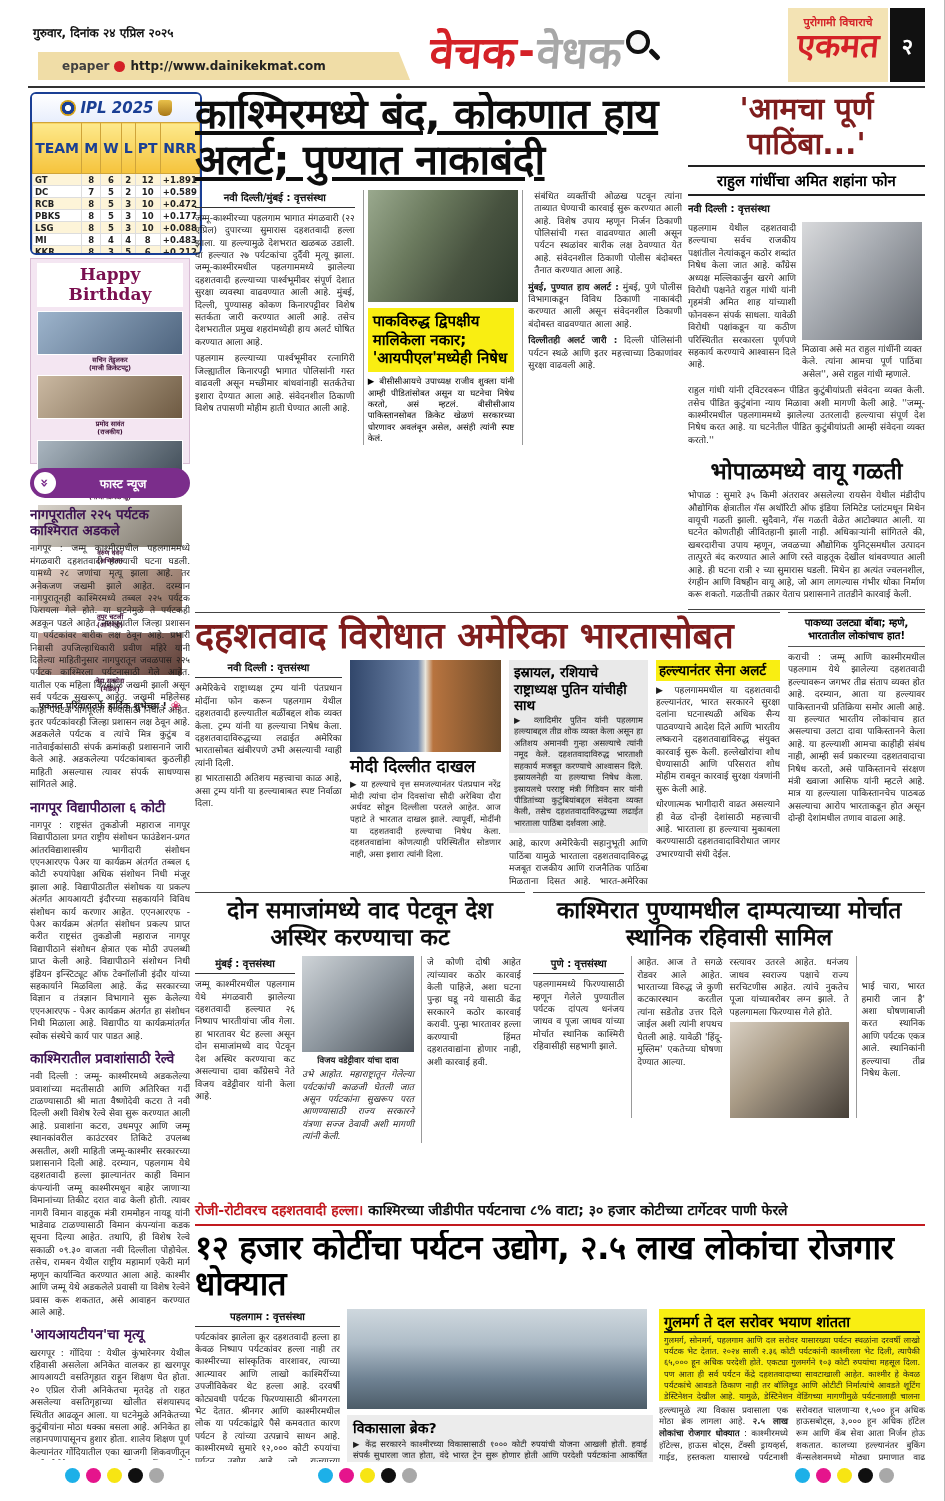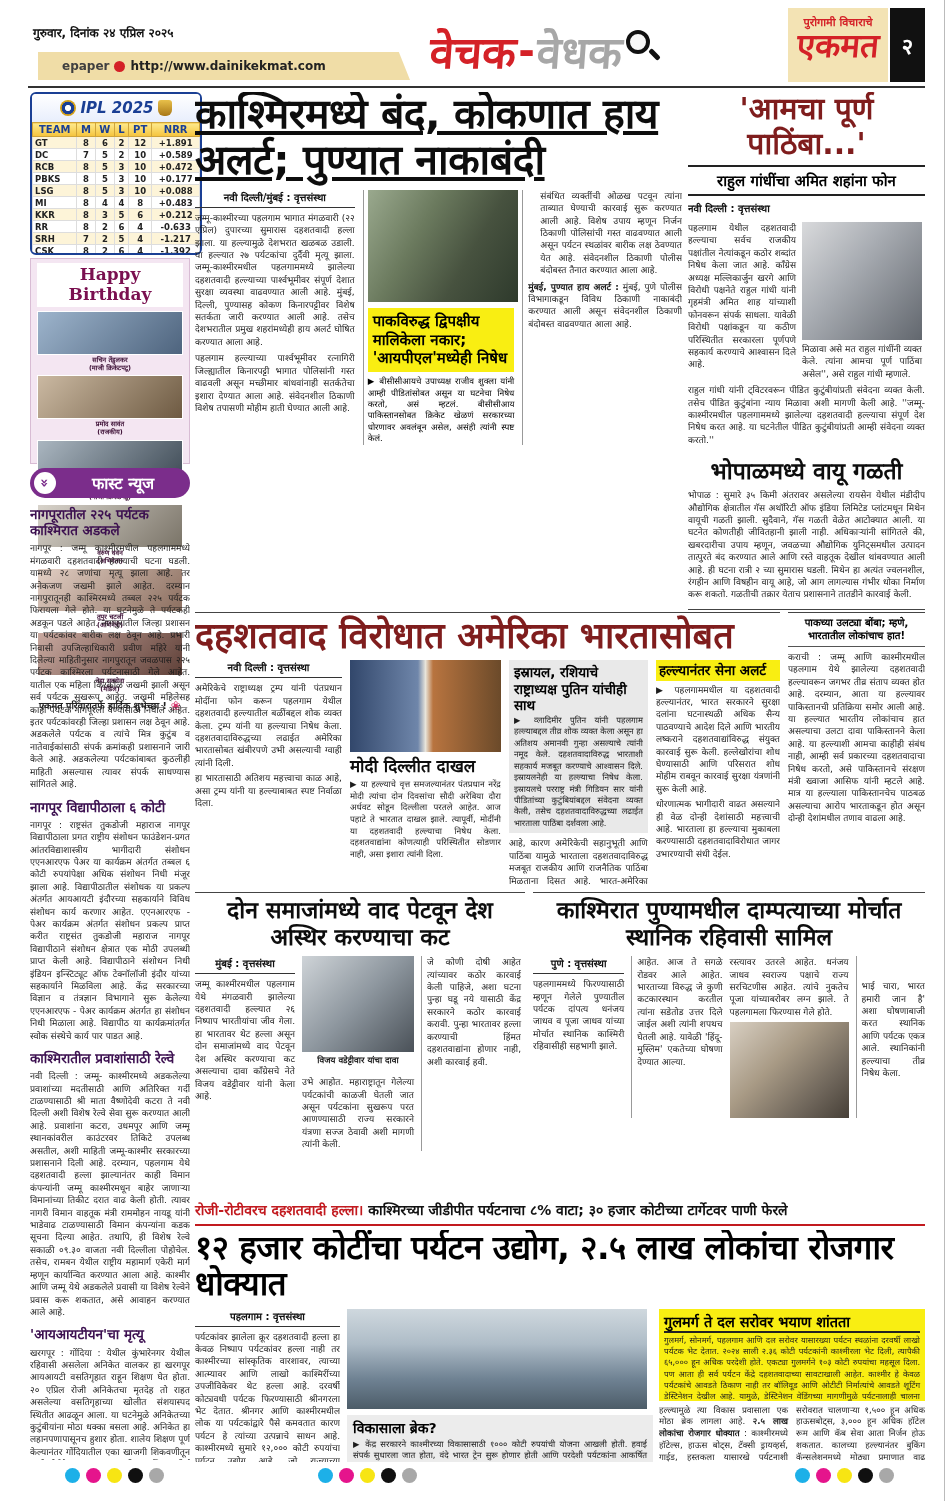--- a/index.html
+++ b/index.html
@@ -26,38 +26,38 @@
   .pageno-box { position:absolute; left:890px; top:8px; width:35px; height:74px; background:#111; color:#fff; display:flex; align-items:center; justify-content:center; font-size:22px; font-weight:bold; }
   .hdr-rule { position:absolute; left:28px; top:86px; width:897px; height:2px; background:#333; }
 
   
   .ipl { position:absolute; left:30px; top:92px; width:172px; height:163px; border:2px solid #1a3f94; border-radius:6px; overflow:hidden; background:#fff; }
   .ipl-title-row { height:28px; background:linear-gradient(#ffffff,#e8eefc); display:flex; align-items:center; justify-content:center; gap:4px; }
   .ipl-logo { width:16px; height:16px; border-radius:50%; background:radial-gradient(circle at 50% 50%, #fff 25%, #1a3f94 28%, #1a3f94 55%, #d4a017 58%); }
   .ipl-title { font-size:15px; font-weight:bold; color:#1a3f94; font-style:italic; }
   .ipl-trophy { width:14px; height:16px; background:linear-gradient(#e8c04a,#a97817); border-radius:3px 3px 6px 6px; }
   .ipl table { width:100%; border-collapse:collapse; }
-  .ipl th { background:linear-gradient(#fde98c,#f5c33c); color:#1a3f94; font-size:10px; padding:1px 2px; border:1px solid #cfa43a; }
+  .ipl th { background:linear-gradient(#fde98c,#f5c33c); color:#1a3f94; font-size:14px; padding:17px 2px; border:1px solid #cfa43a; }
   .ipl td { font-size:8.5px; font-weight:bold; color:#222; text-align:center; padding:0 2px; border:1px solid #ddd; height:12px; }
   .ipl tr:nth-child(even) td { background:#fdf4d8; }
   .ipl td.team { text-align:left; }
 
   .bday { position:absolute; left:30px; top:258px; width:160px; height:206px; background:#f4e6f2; border:1px solid #d8bcd4; padding:4px 6px; }
   .bday-title { text-align:center; font-family:"DejaVu Serif", serif; font-size:17px; font-weight:bold; color:#7a1050; background:#fff; padding:1px 0 3px; }
   .bday-grid { display:grid; grid-template-columns:repeat(1,1fr); gap:3px; margin-top:4px; }
   .bday-cell { text-align:center; }
   .bday-ph { width:100%; height:44px; border:1px solid #fff; }
   .bday-name { font-size:6.5px; font-weight:bold; color:#3a0d33; line-height:1.25; margin-top:1px; }
   .bday-wish { display:flex; align-items:center; justify-content:center; gap:4px; margin-top:5px; font-size:9.5px; font-weight:bold; color:#222; }
   .rose { color:#d4356b; font-size:12px; }
 
   .fast { position:absolute; left:30px; top:468px; width:160px; height:992px; overflow:hidden; }
   .fast-hdr { height:30px; background:#7b2d8b; border-radius:15px; display:flex; align-items:center; padding-left:4px; }
   .fast-chev { width:22px; height:22px; border-radius:50%; background:#fff; color:#7b2d8b; font-weight:bold; display:flex; align-items:center; justify-content:center; transform:rotate(90deg); font-size:14px; }
-  .fast-title { flex:1; text-align:center; color:#fff; font-size:16px; font-weight:bold; }
+  .fast-title { flex:1; text-align:center; color:#fff; font-size:12px; font-weight:bold; }
   .fast-item { margin-top:8px; }
   .fast-h { font-size:13.5px; font-weight:bold; color:#3c1050; line-height:1.2; margin-bottom:4px; }
   .body-txt { font-size:9px; line-height:1.38; color:#1c1c1c; text-align:justify; }
 
   
   .rule-v { border-left:1px solid #999; }
   .dateline { font-size:10px; font-weight:bold; color:#111; text-align:center; padding-bottom:3px; border-bottom:1px solid #333; margin-bottom:4px; }
   .headline-xl { font-size:41px; font-weight:bold; color:#0d0d0d; line-height:1.12; letter-spacing:-0.5px;text-decoration:underline; }
   .headline-l  { font-size:30px; font-weight:bold; color:#7f1d1d; line-height:1.15; }
   .headline-m  { font-size:23px; font-weight:bold; color:#0d0d0d; line-height:1.18; }
@@ -312,43 +312,47 @@
         <div class="dateline">नवी दिल्ली/मुंबई : वृत्तसंस्था</div>
         <p class="body-txt">जम्मू-काश्मीरच्या पहलगाम भागात मंगळवारी (२२ एप्रिल) दुपारच्या सुमारास दहशतवादी हल्ला झाला. या हल्ल्यामुळे देशभरात खळबळ उडाली. या हल्ल्यात २७ पर्यटकांचा दुर्दैवी मृत्यू झाला. जम्मू-काश्मीरमधील पहलगाममध्ये झालेल्या दहशतवादी हल्ल्याच्या पार्श्वभूमीवर संपूर्ण देशात सुरक्षा व्यवस्था वाढवण्यात आली आहे. मुंबई, दिल्ली, पुण्यासह कोकण किनारपट्टीवर विशेष सतर्कता जारी करण्यात आली आहे. तसेच देशभरातील प्रमुख शहरांमध्येही हाय अलर्ट घोषित करण्यात आला आहे.</p>
         <p class="body-txt" style="margin-top:4px;">पहलगाम हल्ल्याच्या पार्श्वभूमीवर रत्नागिरी जिल्ह्यातील किनारपट्टी भागात पोलिसांनी गस्त वाढवली असून मच्छीमार बांधवांनाही सतर्कतेचा इशारा देण्यात आला आहे. संवेदनशील ठिकाणी विशेष तपासणी मोहीम हाती घेण्यात आली आहे.</p>
       </div>
       <div style="width:152px;" class="rule-v">
         <div class="photo ph-soldiers" style="width:100%;height:112px;margin-left:4px;"></div>
         <div class="ylw lead-box-head" style="margin:6px 0 0 4px;">पाकविरुद्ध द्विपक्षीय मालिकेला नकार; 'आयपीएल'मध्येही निषेध</div>
         <p class="lead-box-sub" style="margin-left:4px;">▶ बीसीसीआयचे उपाध्यक्ष राजीव शुक्ला यांनी आम्ही पीडितांसोबत असून या घटनेचा निषेध करतो, असं म्हटलं. बीसीसीआय पाकिस्तानसोबत क्रिकेट खेळणं सरकारच्या धोरणावर अवलंबून असेल, असंही त्यांनी स्पष्ट केलं.</p>
       </div>
       <div style="width:160px;" class="rule-v">
-        <p class="body-txt" style="margin-left:17px;">संबंधित व्यक्तींची ओळख पटवून त्यांना ताब्यात घेण्याची कारवाई सुरू करण्यात आली आहे. विशेष उपाय म्हणून निर्जन ठिकाणी पोलिसांची गस्त वाढवण्यात आली असून पर्यटन स्थळांवर बारीक लक्ष ठेवण्यात येत आहे. संवेदनशील ठिकाणी पोलीस बंदोबस्त तैनात करण्यात आला आहे.</p>
+        <p class="body-txt" style="margin-left:11px;">संबंधित व्यक्तींची ओळख पटवून त्यांना ताब्यात घेण्याची कारवाई सुरू करण्यात आली आहे. विशेष उपाय म्हणून निर्जन ठिकाणी पोलिसांची गस्त वाढवण्यात आली असून पर्यटन स्थळांवर बारीक लक्ष ठेवण्यात येत आहे. संवेदनशील ठिकाणी पोलीस बंदोबस्त तैनात करण्यात आला आहे.</p>
         <p class="body-txt" style="margin:4px 0 0 5px;">
           <span class="boldlead">मुंबई, पुण्यात हाय अलर्ट :</span>
           <span>मुंबई, पुणे पोलीस विभागाकडून विविध ठिकाणी नाकाबंदी करण्यात आली असून संवेदनशील ठिकाणी बंदोबस्त वाढवण्यात आला आहे.</span>
+        </p>
+        <p class="body-txt" style="margin:4px 0 0 5px;">
+          <span class="boldlead">दिल्लीतही अलर्ट जारी :</span>
+          <span>दिल्ली पोलिसांनी पर्यटन स्थळे आणि इतर महत्त्वाच्या ठिकाणांवर सुरक्षा वाढवली आहे.</span>
         </p>
       </div>
     </div>
   </div>
 
   <div class="rahul">
     <div class="hl headline-l">'आमचा पूर्ण पाठिंबा...'</div>
     <div class="sub">राहुल गांधींचा अमित शहांना फोन</div>
     <div class="dateline" style="text-align:left;border-bottom:none;width:110px;">नवी दिल्ली : वृत्तसंस्था</div>
     <div class="flexrow">
       <div style="width:108px;">
         <p class="body-txt">पहलगाम येथील दहशतवादी हल्ल्याचा सर्वच राजकीय पक्षांतील नेत्यांकडून कठोर शब्दांत निषेध केला जात आहे. काँग्रेस अध्यक्ष मल्लिकार्जुन खरगे आणि विरोधी पक्षनेते राहुल गांधी यांनी गृहमंत्री अमित शाह यांच्याशी फोनवरून संपर्क साधला. यावेळी विरोधी पक्षांकडून या कठीण परिस्थितीत सरकारला पूर्णपणे सहकार्य करण्याचे आश्वासन दिले आहे.</p>
       </div>
       <div style="width:120px;">
         <div class="photo ph-rahul" style="width:100%;height:118px;"></div>
         <p class="body-txt" style="margin-top:3px;">मिळावा असे मत राहुल गांधींनी व्यक्त केले. त्यांना आमचा पूर्ण पाठिंबा असेल'', असे राहुल गांधी म्हणाले.</p>
       </div>
     </div>
-    <p class="body-txt" style="margin-top:4px;">राहुल गांधी यांनी ट्विटरवरून पीडित कुटुंबीयांप्रती संवेदना व्यक्त केली. तसेच पीडित कुटुंबांना न्याय मिळावा अशी मागणी केली आहे. ''जम्मू-काश्मीरमधील पहलगाममध्ये झालेल्या दहशतवादी हल्ल्याचा संपूर्ण देश निषेध करत आहे. या घटनेतील पीडित कुटुंबीयांप्रती आम्ही संवेदना व्यक्त करतो.''</p>
+    <p class="body-txt" style="margin-top:4px;">राहुल गांधी यांनी ट्विटरवरून पीडित कुटुंबीयांप्रती संवेदना व्यक्त केली. तसेच पीडित कुटुंबांना न्याय मिळावा अशी मागणी केली आहे. ''जम्मू-काश्मीरमधील पहलगाममध्ये झालेल्या उतरलादी हल्ल्याचा संपूर्ण देश निषेध करत आहे. या घटनेतील पीडित कुटुंबीयांप्रती आम्ही संवेदना व्यक्त करतो.''</p>
   </div>
 
   <div class="bhopal">
     <div class="hl headline-m">भोपाळमध्ये वायू गळती</div>
     <p class="body-txt">भोपाळ : सुमारे ३५ किमी अंतरावर असलेल्या रायसेन येथील मंडीदीप औद्योगिक क्षेत्रातील गॅस अथॉरिटी ऑफ इंडिया लिमिटेड प्लांटमधून मिथेन वायूची गळती झाली. सुदैवाने, गॅस गळती वेळेत आटोक्यात आली. या घटनेत कोणतीही जीवितहानी झाली नाही. अधिकाऱ्यांनी सांगितले की, खबरदारीचा उपाय म्हणून, जवळच्या औद्योगिक युनिट्समधील उत्पादन तात्पुरते बंद करण्यात आले आणि रस्ते वाहतूक देखील थांबवण्यात आली आहे. ही घटना रात्री २ च्या सुमारास घडली. मिथेन हा अत्यंत ज्वलनशील, रंगहीन आणि विषहीन वायू आहे, जो आग लागल्यास गंभीर धोका निर्माण करू शकतो. गळतीची तक्रार येताच प्रशासनाने तातडीने कारवाई केली.</p>
   </div>
 
   <div class="usart">
     <div class="headline-l" style="font-size:36px;">दहशतवाद विरोधात अमेरिका भारतासोबत</div>
     <div class="cols">
@@ -385,21 +389,21 @@
   <div class="vad">
     <div class="hl headline-m">दोन समाजांमध्ये वाद पेटवून देश अस्थिर करण्याचा कट</div>
     <div class="cols">
       <div style="width:100px;">
         <div class="dateline">मुंबई : वृत्तसंस्था</div>
         <p class="body-txt">जम्मू काश्मीरमधील पहलगाम येथे मंगळवारी झालेल्या दहशतवादी हल्ल्यात २६ निष्पाप भारतीयांचा जीव गेला. हा भारतावर थेट हल्ला असून दोन समाजांमध्ये वाद पेटवून देश अस्थिर करण्याचा कट असल्याचा दावा काँग्रेसचे नेते विजय वडेट्टीवार यांनी केला आहे.</p>
       </div>
       <div style="width:112px;">
         <div class="photo ph-wadettiwar" style="width:100%;height:96px;"></div>
         <div class="caption" style="margin-top:2px;">विजय वडेट्टीवार यांचा दावा</div>
-        <p class="body-txt" style="margin-top:11px;">उभे आहोत. महाराष्ट्रातून गेलेल्या पर्यटकांची काळजी घेतली जात असून पर्यटकांना सुखरूप परत आणण्यासाठी राज्य सरकारने यंत्रणा सज्ज ठेवावी अशी मागणी त्यांनी केली.</p>
+        <p class="body-txt" style="margin-top:3px;font-style:italic;">उभे आहोत. महाराष्ट्रातून गेलेल्या पर्यटकांची काळजी घेतली जात असून पर्यटकांना सुखरूप परत आणण्यासाठी राज्य सरकारने यंत्रणा सज्ज ठेवावी अशी मागणी त्यांनी केली.</p>
       </div>
       <div style="width:100px;" class="rule-v">
         <p class="body-txt" style="margin-left:5px;">जे कोणी दोषी आहेत त्यांच्यावर कठोर कारवाई केली पाहिजे, अशा घटना पुन्हा घडू नये यासाठी केंद्र सरकारने कठोर कारवाई करावी. पुन्हा भारतावर हल्ला करण्याची हिंमत दहशतवाद्यांना होणार नाही, अशी कारवाई हवी.</p>
       </div>
     </div>
   </div>
 
   <div class="pune">
     <div class="hl headline-m">काश्मिरात पुण्यामधील दाम्पत्याच्या मोर्चात स्थानिक रहिवासी सामिल</div>
     <div class="cols">

